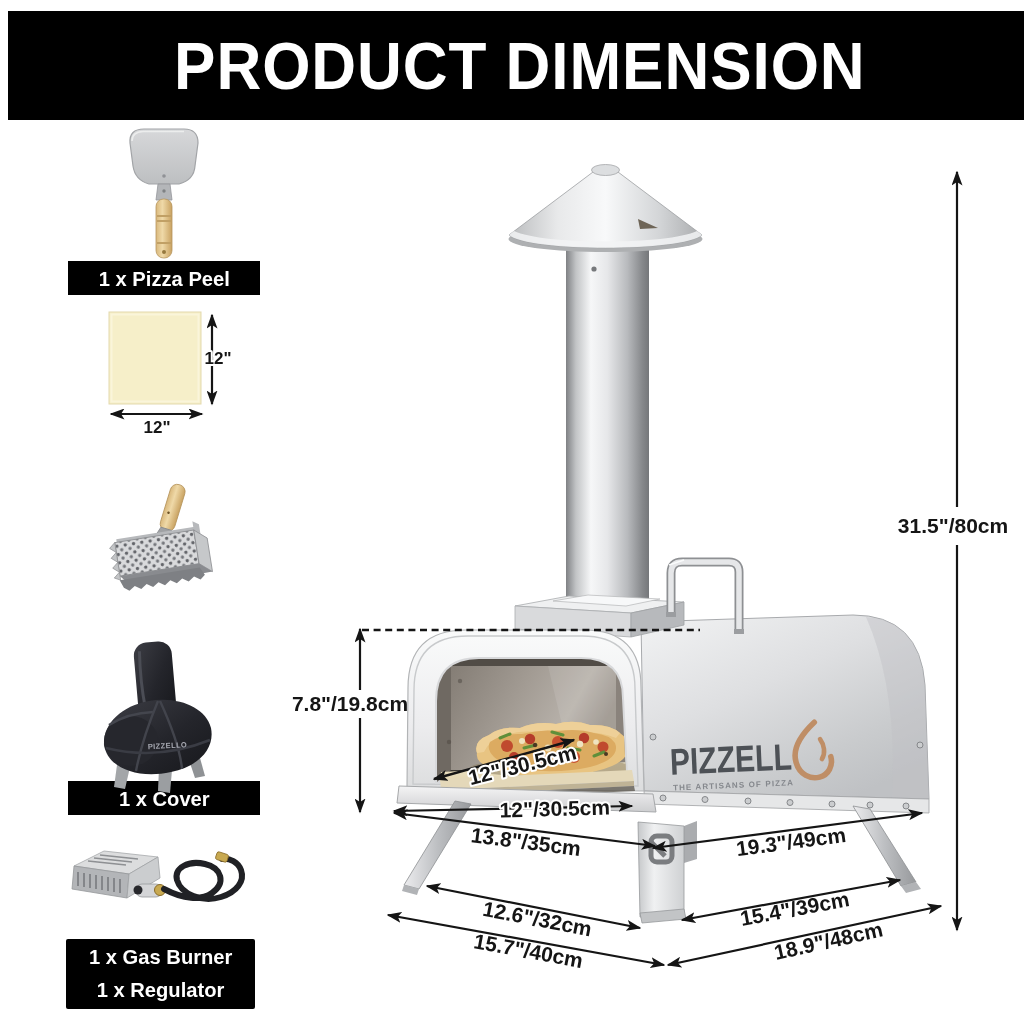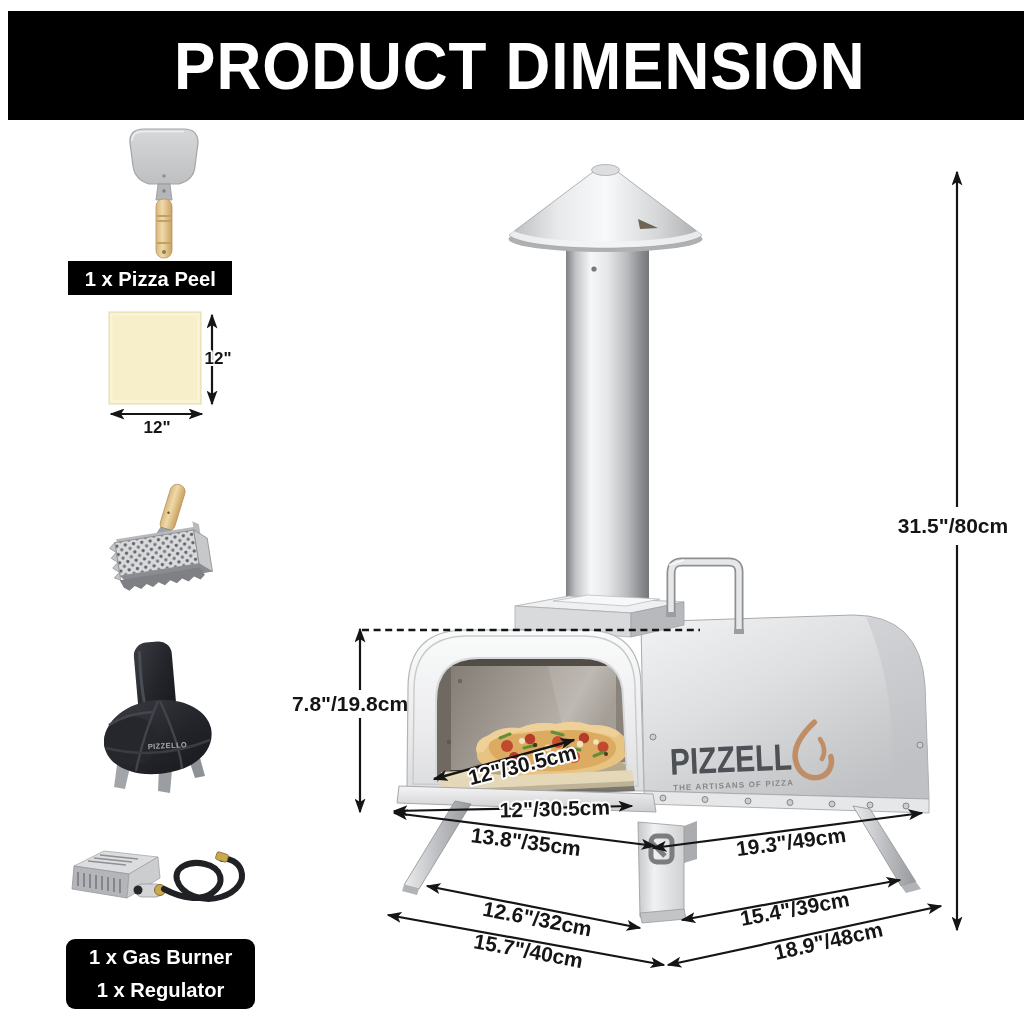--- a/index.html
+++ b/index.html
@@ -3,44 +3,47 @@
 <meta charset="utf-8">
 <style>
   html,body{margin:0;padding:0;background:#fff;}
   body{width:1024px;height:1024px;position:relative;overflow:hidden;
        font-family:"Liberation Sans","DejaVu Sans",sans-serif;}
   #stage{position:absolute;left:8px;top:0;width:1024px;height:1024px;}
   .header-bar{position:absolute;left:0;top:11px;width:1024px;height:109px;background:#000;
               display:flex;align-items:center;justify-content:center;}
   .header-title{color:#fff;font-weight:bold;font-size:66px;letter-spacing:1px;
                 transform:scaleX(.94);white-space:nowrap;}
-  .label-bar{position:absolute;left:60px;width:164px;height:34px;background:#000;
+  .label-bar{position:absolute;left:60px;width:192px;height:34px;background:#000;
              display:flex;align-items:center;justify-content:center;flex-direction:column;}
   .label-bar span{color:#fff;font-weight:bold;font-size:21px;line-height:1.0;white-space:nowrap;
                   transform:scaleX(.96);}
-  #bar-burner{height:70px;border-radius:9px;left:58px;width:189px;}
+  #bar-burner{height:70px;border-radius:2px;left:58px;width:189px;}
   #bar-burner span{line-height:1.55;}
   svg{position:absolute;left:0;top:0;}
   .dim{font-weight:bold;font-size:21px;fill:#151515;}
   .dim-sm{font-weight:bold;font-size:17px;fill:#151515;}
   .halo{paint-order:stroke;stroke:#ffffff;stroke-width:4px;stroke-linejoin:round;}
   .brand{font-weight:bold;fill:#4d5156;}
   .tagline{font-weight:bold;fill:#85888d;}
 </style>
 </head>
 <body>
 
 <div id="stage">
 
   <div class="header-bar">
     <div class="header-title">PRODUCT DIMENSION</div>
   </div>
 
   <div class="label-bar" id="bar-peel" style="top:261px">
     <span>1 x Pizza Peel</span>
+  </div>
+  <div class="label-bar" id="bar-cover" style="top:781px">
+    <span>1 x Cover</span>
   </div>
   <div class="label-bar" id="bar-burner" style="top:939px">
     <span>1 x Gas Burner</span>
     <span>1 x Regulator</span>
   </div>
 
   <svg width="1024" height="1024" viewBox="0 0 1024 1024">
     <defs>
       <linearGradient id="gPipe" x1="0" y1="0" x2="1" y2="0">
         <stop offset="0" stop-color="#7f8184"></stop>

